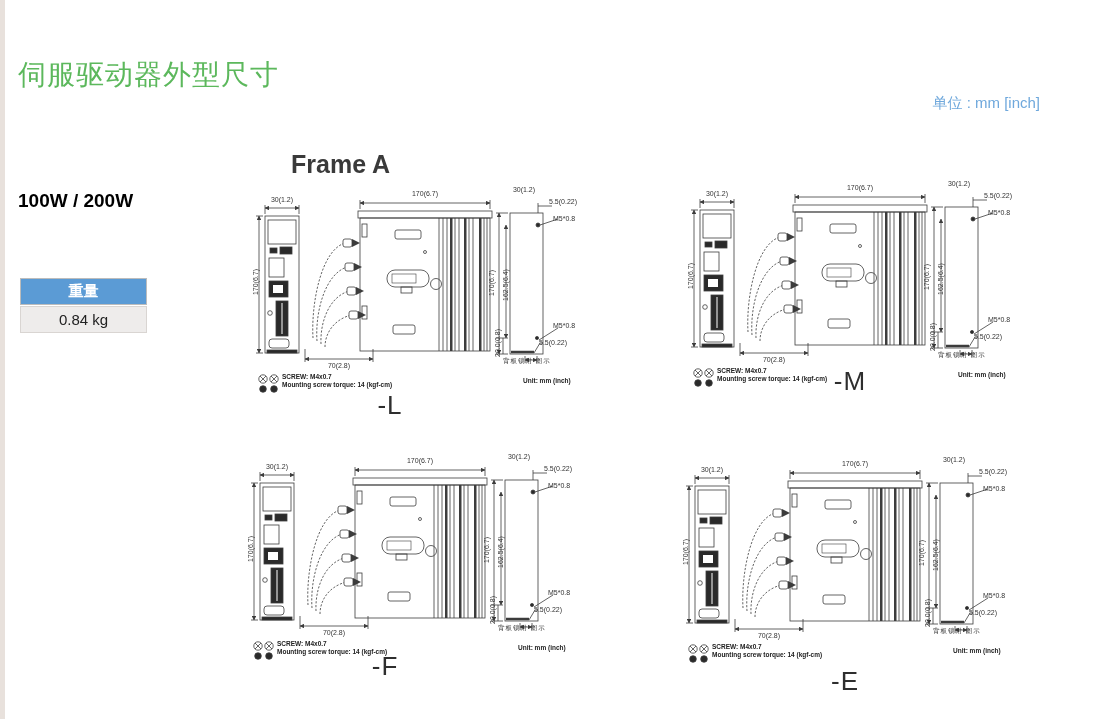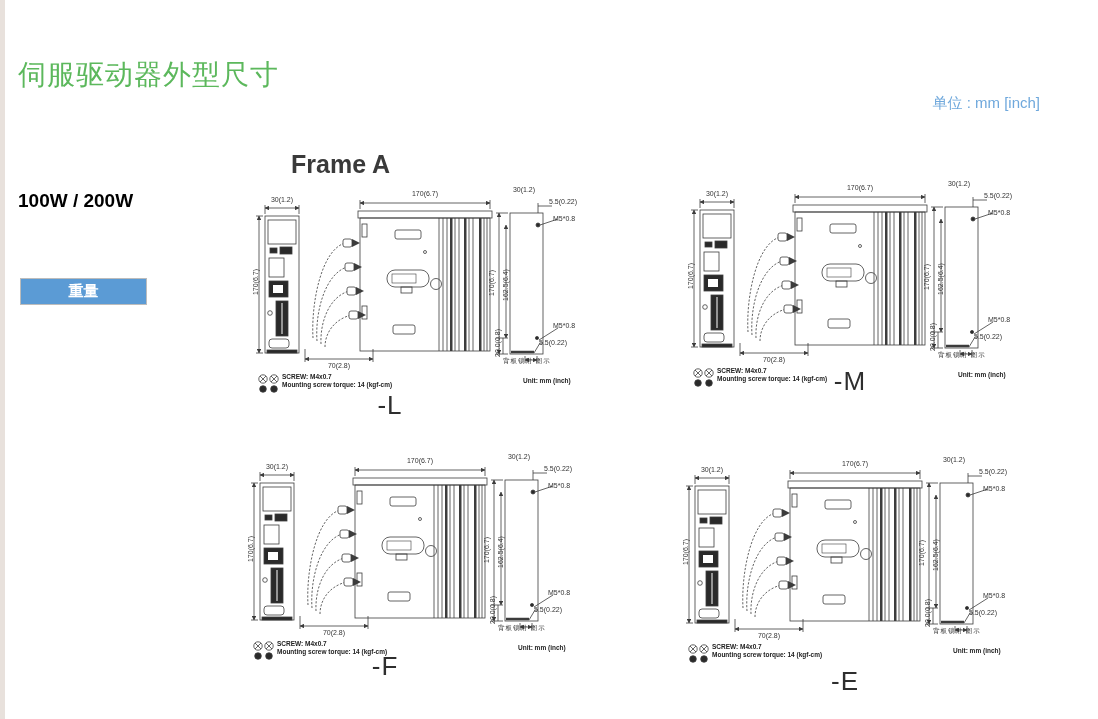--- a/index.html
+++ b/index.html
@@ -55,20 +55,21 @@
 
 <div class="left-strip"></div>
 
 <div class="page-title">伺服驱动器外型尺寸</div>
 <div class="unit-note-top">单位 : mm [inch]</div>
 <div class="frame-title">Frame A</div>
 <div class="power-label">100W / 200W</div>
 
 <div class="weight-box">
   <div class="weight-header">重量</div>
+  <div class="weight-value">0.84 kg</div>
 </div>
 
 <div id="drawings">
   <div class="drawing d0">
     <svg width="345" height="235" viewBox="0 0 345 235">
       <defs>
         <marker id="ar" viewBox="0 0 6 6" markerWidth="6" markerHeight="6" refX="5.5" refY="3" orient="auto-start-reverse">
           <path d="M0,0 L6,3 L0,6 Z" fill="#3c3c3c"></path>
         </marker>
       </defs>

